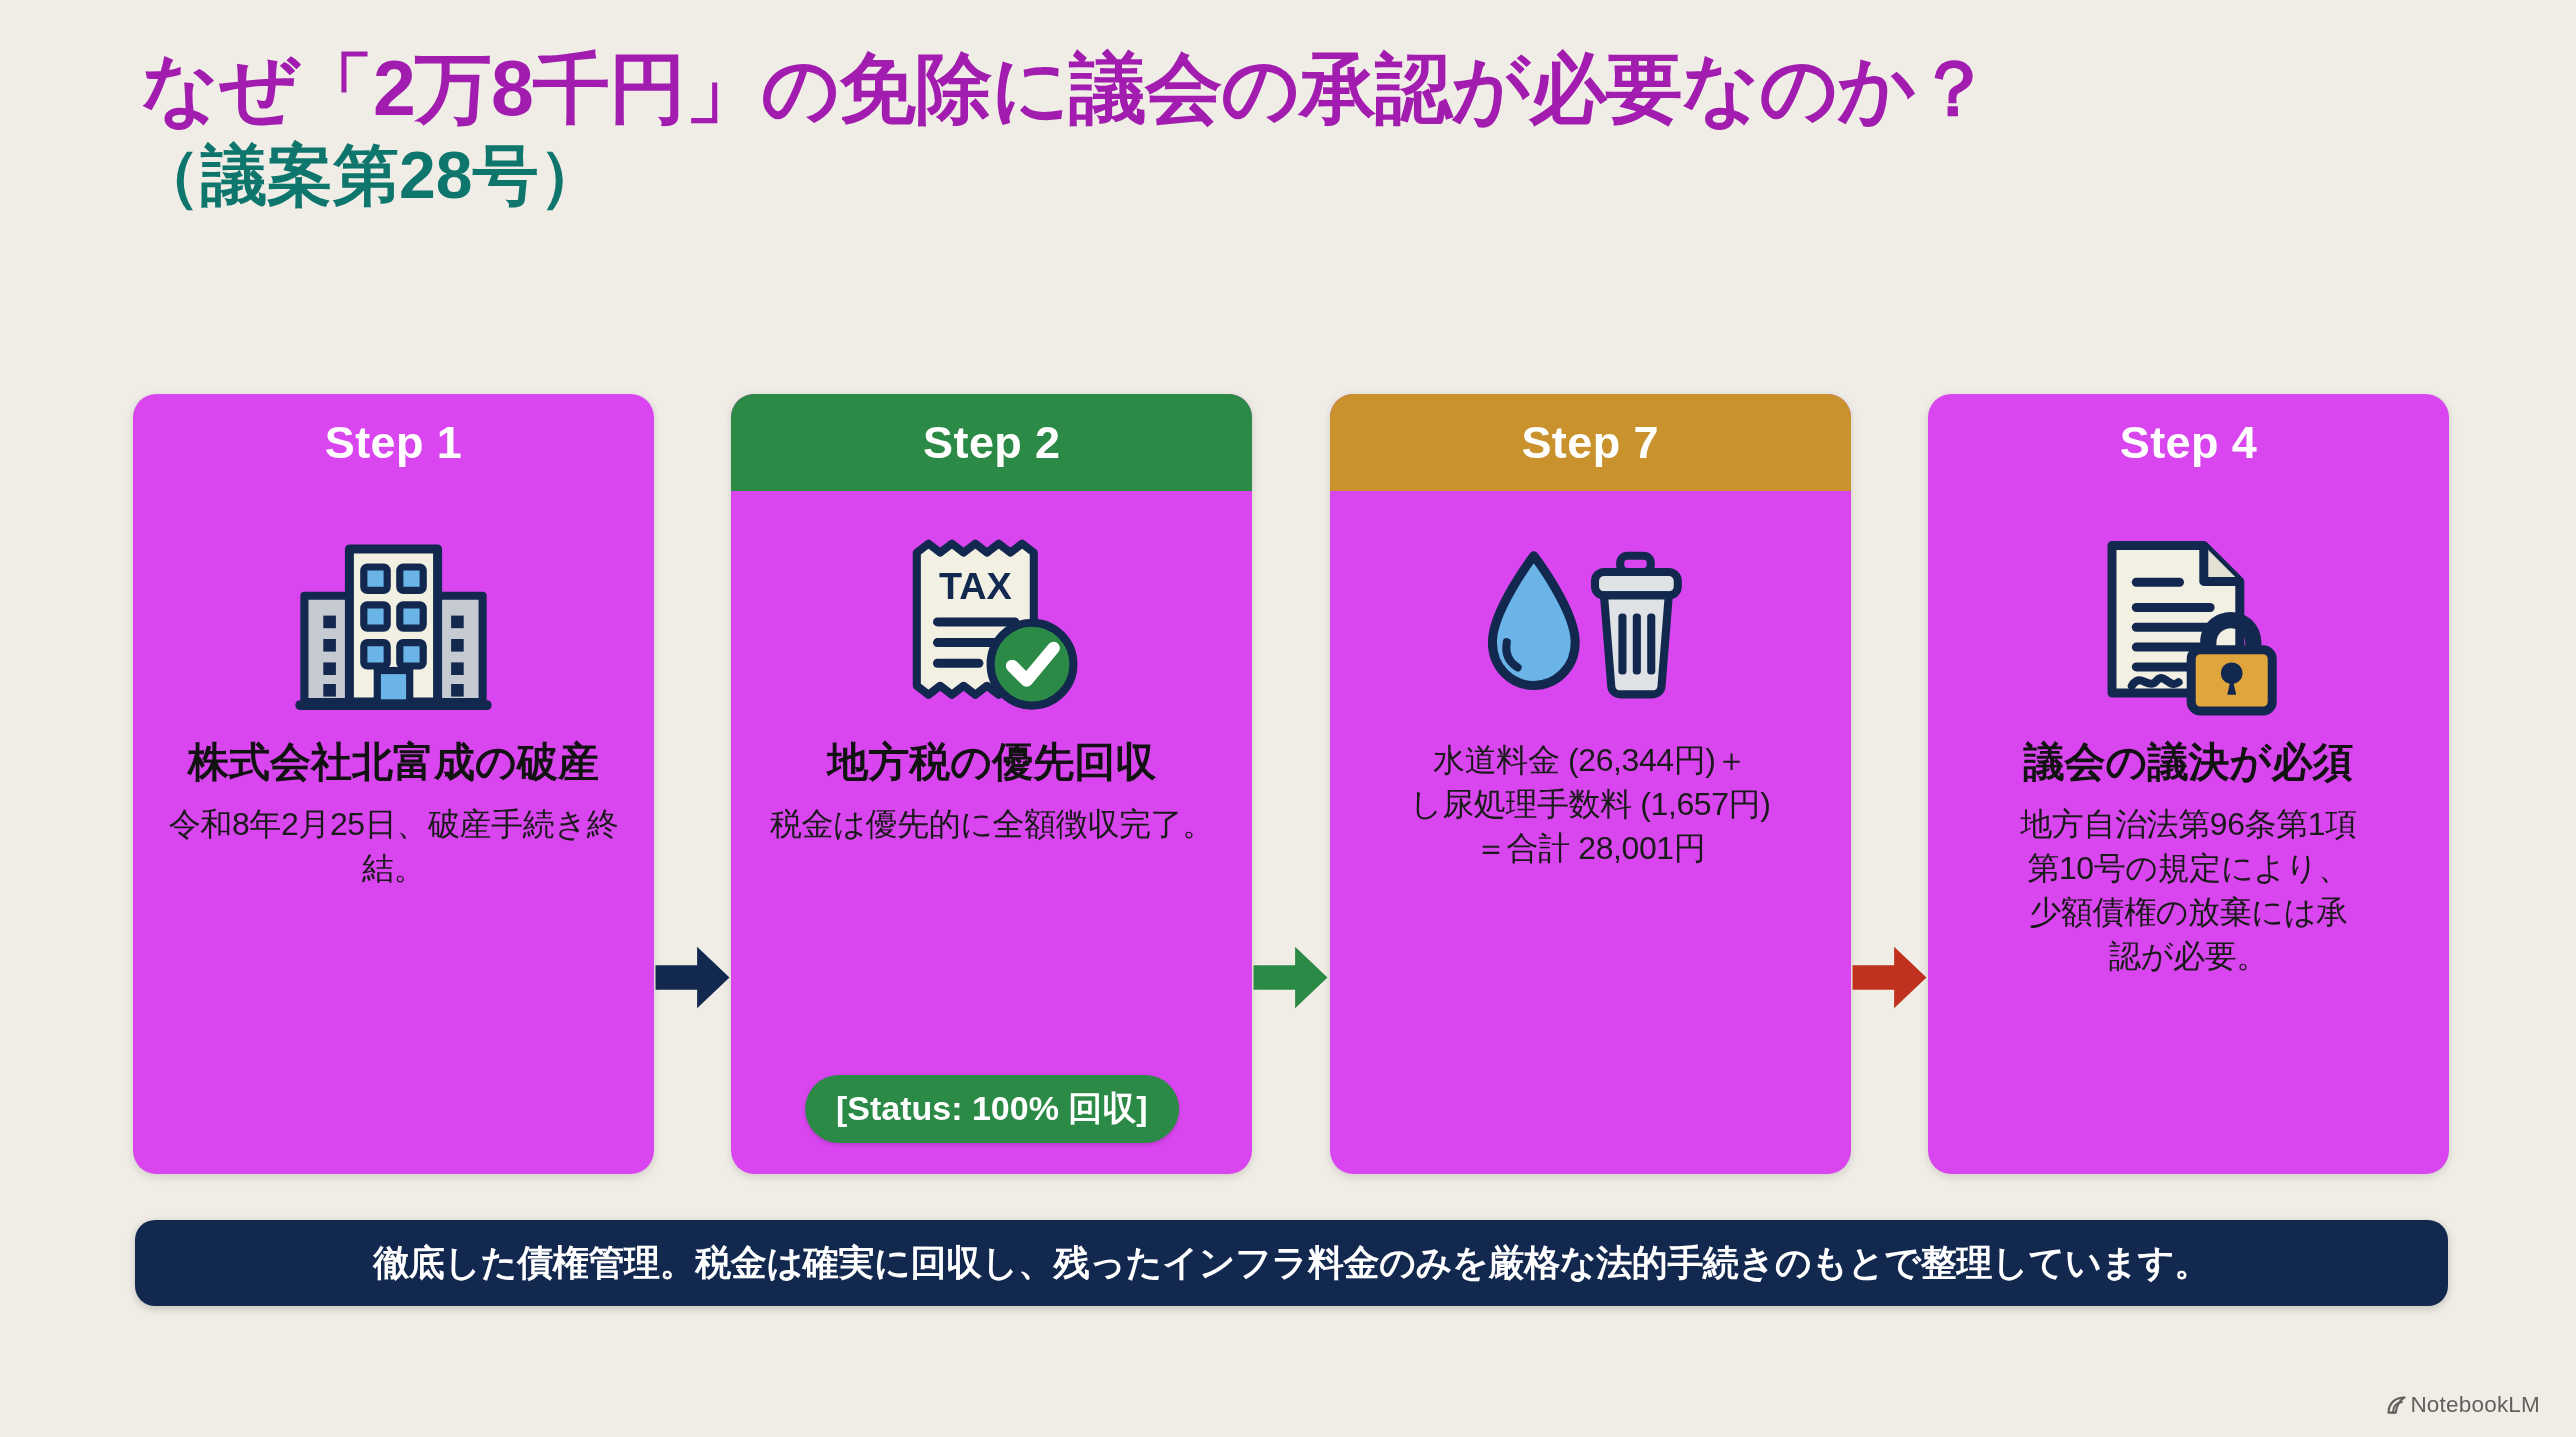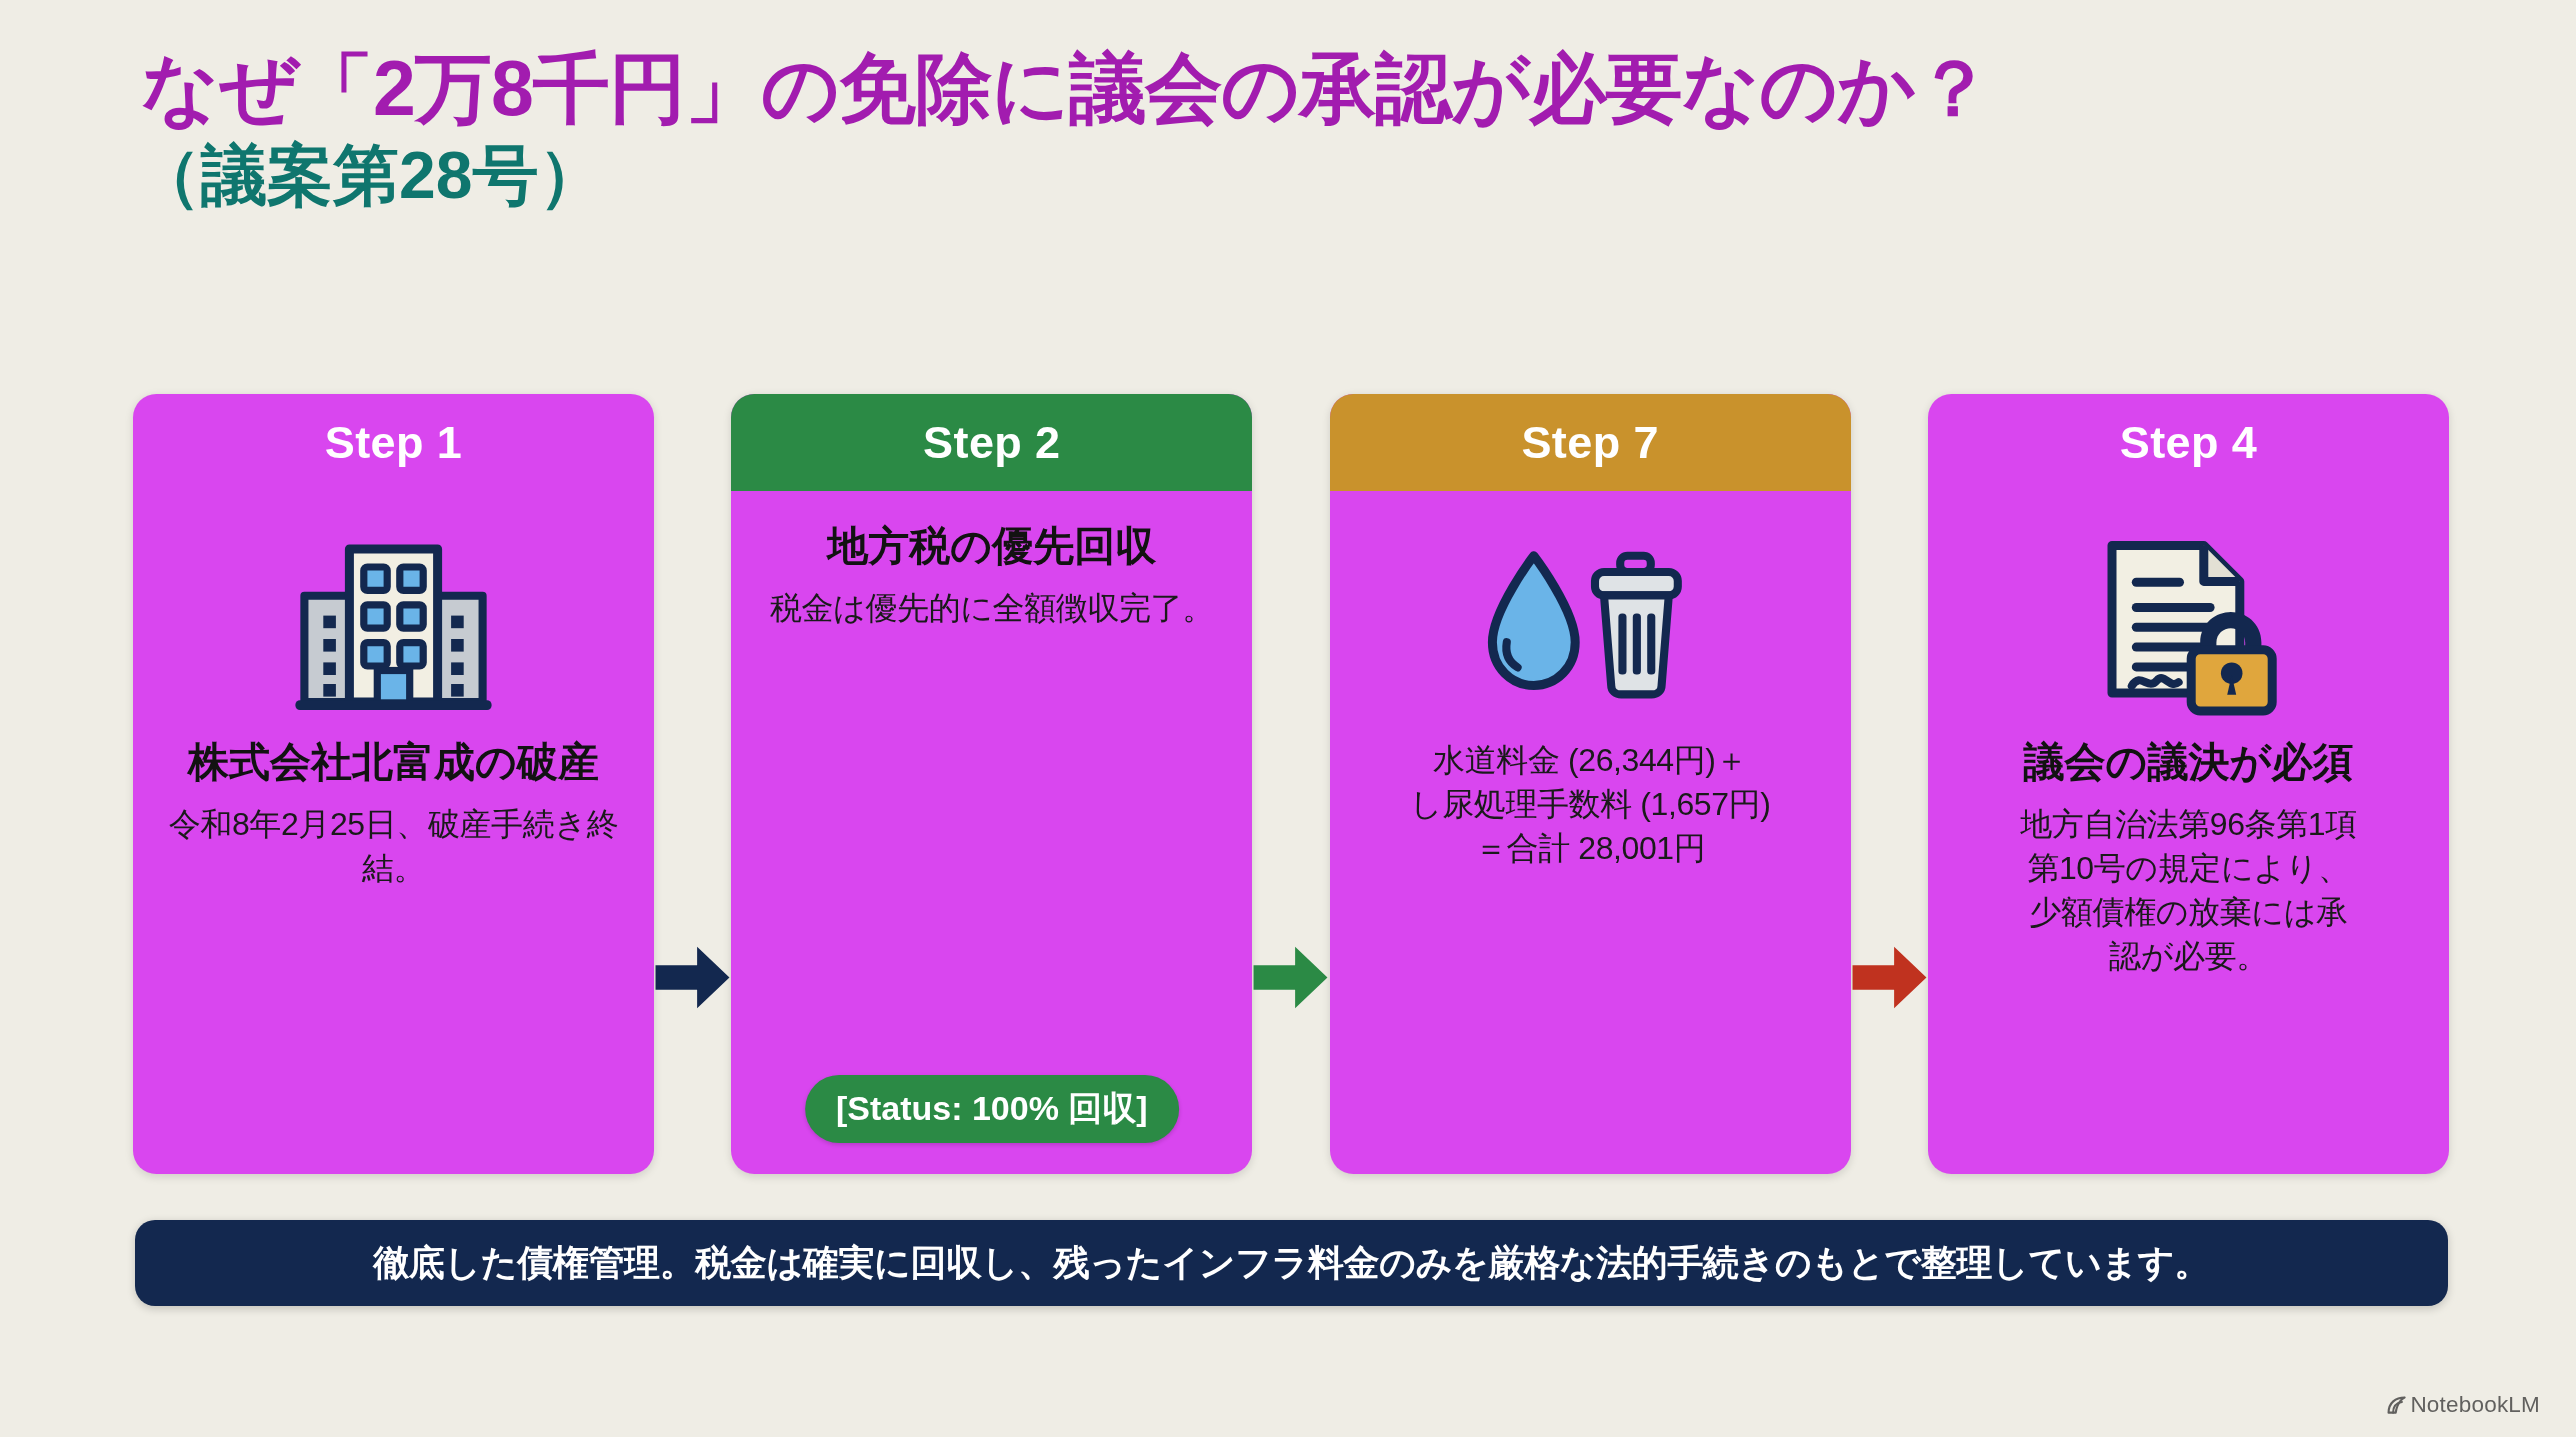--- a/index.html
+++ b/index.html
@@ -232,20 +232,34 @@
 
   <div class="arrow-slot">
     <svg class="arrow" viewBox="0 0 100 100">
       <polygon points="2,34 56,34 56,10 98,50 56,90 56,66 2,66" fill="#13284f"></polygon>
     </svg>
   </div>
 
   <div class="step-card">
     <div class="card-header" style="background:#2b8a45;">Step 2</div>
     <div class="card-body">
+      <div class="icon-area">
+        <svg width="207" height="189" viewBox="0 0 230 210">
+
+          <path d="M32 24 L45 14 L58 24 L71 14 L84 24 L97 14 L110 24 L123 14 L136 24 L149 14 L162 24
+                   L162 172 L149 182 L136 172 L123 182 L110 172 L97 182 L84 172 L71 182 L58 172 L45 182 L32 172 Z" fill="#f2efe3" stroke="#13284f" stroke-width="9" stroke-linejoin="round"></path>
+          <text x="97" y="76" font-family="Liberation Sans, sans-serif" font-size="42" font-weight="bold" fill="#13284f" text-anchor="middle">TAX</text>
+          <rect x="50" y="96" width="96" height="10" rx="5" fill="#13284f"></rect>
+          <rect x="50" y="119" width="76" height="10" rx="5" fill="#13284f"></rect>
+          <rect x="50" y="142" width="56" height="10" rx="5" fill="#13284f"></rect>
+
+          <circle cx="160" cy="148" r="46" fill="#2b8a45" stroke="#13284f" stroke-width="9"></circle>
+          <path d="M138 150 L154 166 L184 130" fill="none" stroke="#ffffff" stroke-width="14" stroke-linecap="round" stroke-linejoin="round"></path>
+        </svg>
+      </div>
       <div class="card-title">地方税の優先回収</div>
       <div class="card-desc" style="white-space:pre-line;">税金は優先的に全額徴収完了。</div>
       <div class="status-badge" style="background:#2b8a45;">[Status: 100% 回収]</div>
     </div>
   </div>
 
   <div class="arrow-slot">
     <svg class="arrow" viewBox="0 0 100 100">
       <polygon points="2,34 56,34 56,10 98,50 56,90 56,66 2,66" fill="#2b8a45"></polygon>
     </svg>

